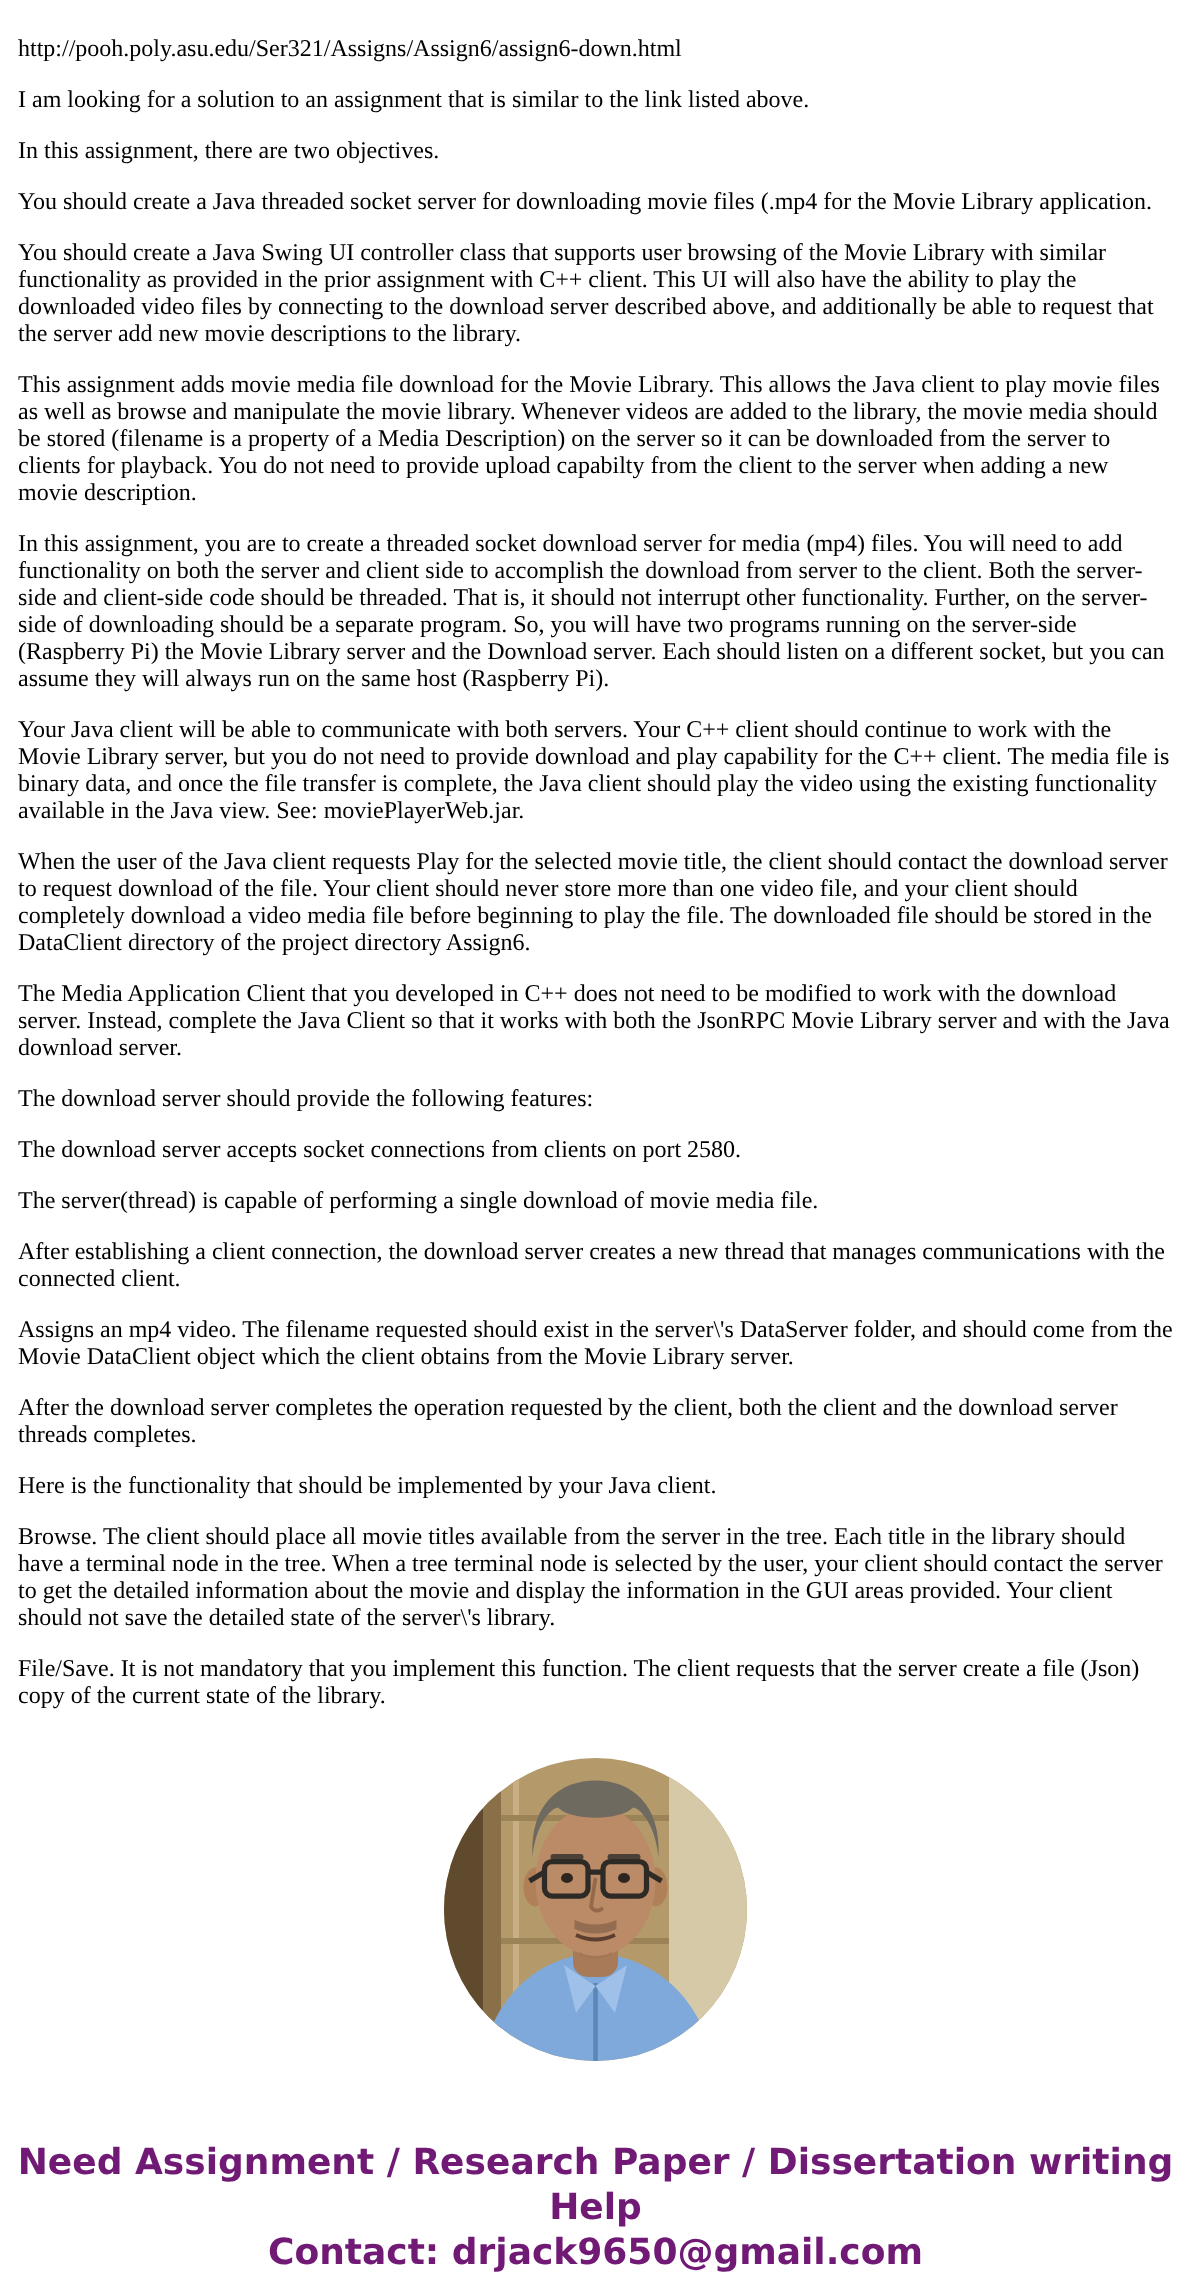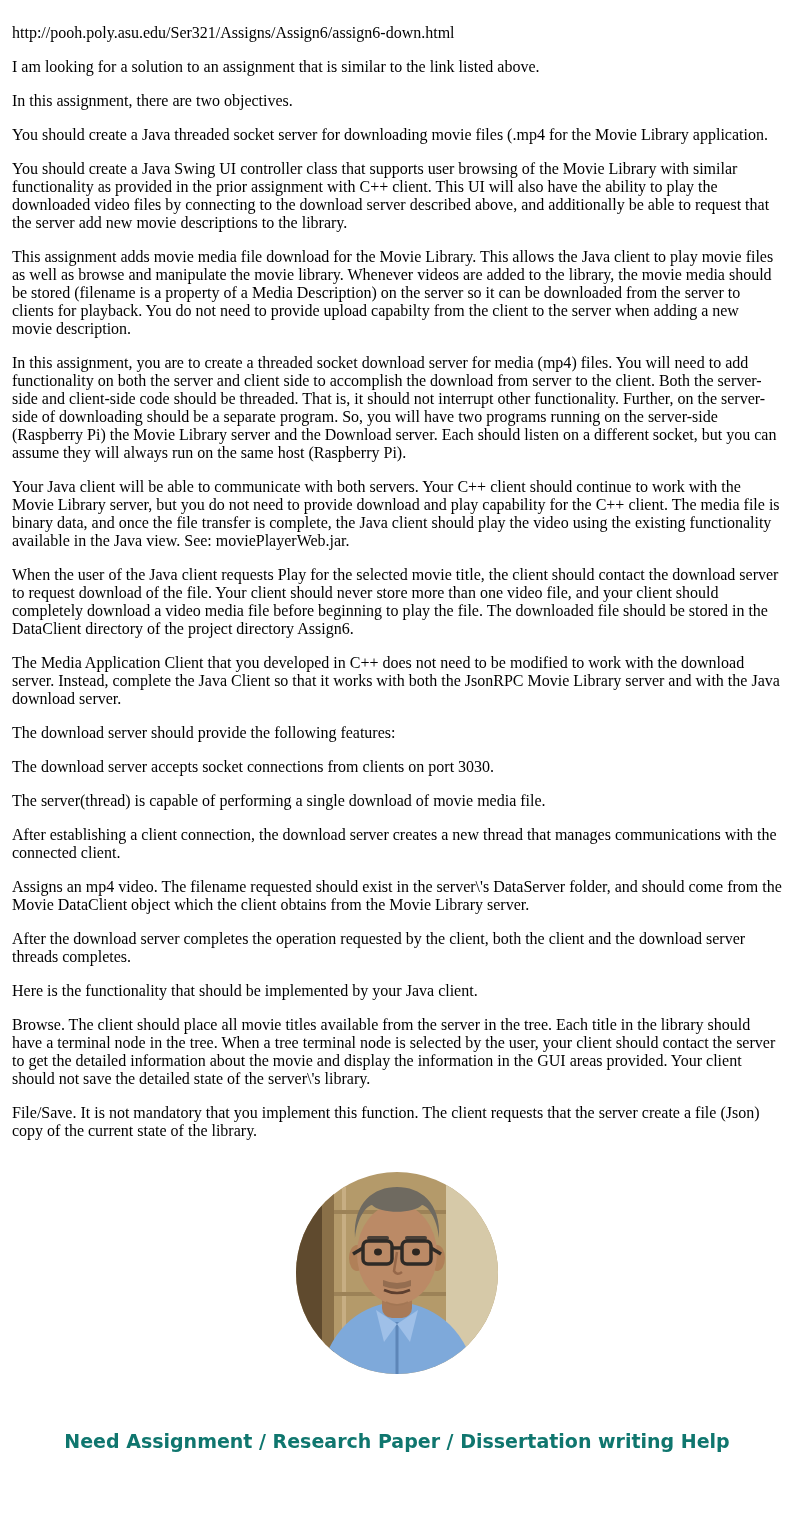--- a/index.html
+++ b/index.html
@@ -23,43 +23,43 @@
   .photo-wrap svg {
     display: inline-block;
     vertical-align: top;
   }
   .footer {
     margin-top: 52px;
     margin-bottom: 24px;
     text-align: center;
     font-family: "DejaVu Sans", sans-serif;
     font-weight: bold;
-    font-size: 19px;
+    font-size: 24px;
     line-height: 30px;
-    color: #0f766e;
+    color: #701a75;
   }
 </style>
 </head>
 <body>
 
 <div>
 
   <div>
       <p class="doc-p"><span>http://pooh.poly.asu.edu/Ser321/Assigns/Assign6/assign6-down.html</span></p>
       <p class="doc-p"><span>I am looking for a solution to an assignment that is similar to the link listed above.</span></p>
       <p class="doc-p"><span>In this assignment, there are two objectives.</span></p>
       <p class="doc-p"><span>You should create a Java threaded socket server for downloading movie files (</span><b>.mp4</b><span> for the </span><b>Movie Library</b><span> application.</span></p>
       <p class="doc-p"><span>You should create a Java </span><b>Swing</b><span> UI controller class that supports user browsing of the </span><b>Movie Library</b><span> with similar functionality as provided in the prior assignment with </span><b>C++</b><span> client. This UI will also have the ability to play the downloaded video files by connecting to the download server described above, and additionally be able to request that the server add new movie descriptions to the library.</span></p>
       <p class="doc-p"><span>This assignment adds movie media file download for the </span><b>Movie Library</b><span>. This allows the Java client to play movie files as well as browse and manipulate the movie library. Whenever videos are added to the library, the movie media should be stored (filename is a property of a Media Description) on the server so it can be downloaded from the server to clients for playback. You do not need to provide upload capabilty from the client to the server when adding a new movie description.</span></p>
       <p class="doc-p"><span>In this assignment, you are to create a threaded socket download server for media (</span><b>mp4</b><span>) files. You will need to add functionality on both the server and client side to accomplish the download from server to the client. Both the server-side and client-side code should be threaded. That is, it should not interrupt other functionality. Further, on the server-side of downloading should be a separate program. So, you will have two programs running on the server-side (Raspberry Pi) the </span><b>Movie Library</b><span> server and the </span><b>Download</b><span> server. Each should listen on a different socket, but you can assume they will always run on the same host (Raspberry Pi).</span></p>
       <p class="doc-p"><span>Your </span><b>Java</b><span> client will be able to communicate with both servers. Your </span><b>C++</b><span> client should continue to work with the </span><b>Movie Library</b><span> server, but you do not need to provide download and play capability for the </span><b>C++</b><span> client. The media file is binary data, and once the file transfer is complete, the </span><b>Java</b><span> client should play the video using the existing functionality available in the Java view. See: moviePlayerWeb.jar.</span></p>
       <p class="doc-p"><span>When the user of the </span><b>Java</b><span> client requests </span><b>Play</b><span> for the selected movie title, the client should contact the </span><b>download server</b><span> to request download of the file. Your client should never store more than one video file, and your client should completely download a video media file before beginning to play the file. The downloaded file should be stored in the </span><b>DataClient</b><span> directory of the project directory </span><b>Assign6</b><span>.</span></p>
       <p class="doc-p"><span>The Media Application Client that you developed in C++ does not need to be modified to work with the download server. Instead, complete the Java Client so that it works with both the JsonRPC </span><b>Movie Library</b><span> server and with the Java download server.</span></p>
       <p class="doc-p"><span>The download server should provide the following features:</span></p>
-      <p class="doc-p"><span>The download server accepts socket connections from clients on port </span><b>3030</b><span>.</span></p>
+      <p class="doc-p"><span>The download server accepts socket connections from clients on port </span><b>2580</b><span>.</span></p>
       <p class="doc-p"><span>The server(thread) is capable of performing a single download of movie media file.</span></p>
       <p class="doc-p"><span>After establishing a client connection, the download server creates a new thread that manages communications with the connected client.</span></p>
       <p class="doc-p"><span>Assigns an </span><b>mp4</b><span> video. The filename requested should exist in the server\'s </span><b>DataServer</b><span> folder, and should come from the </span><b>Movie DataClient</b><span> object which the client obtains from the </span><b>Movie Library</b><span> server.</span></p>
       <p class="doc-p"><span>After the download server completes the operation requested by the client, both the client and the download server threads completes.</span></p>
       <p class="doc-p"><span>Here is the functionality that should be implemented by your </span><b>Java</b><span> client.</span></p>
       <p class="doc-p"><b>Browse</b><span>. The client should place all movie titles available from the server in the tree. Each title in the library should have a terminal node in the tree. When a tree terminal node is selected by the user, your client should contact the server to get the detailed information about the movie and display the information in the GUI areas provided. Your client should not save the detailed state of the server\'s library.</span></p>
       <p class="doc-p"><b>File/Save</b><span>. It is not mandatory that you implement this function. The client requests that the server create a file (Json) copy of the current state of the library.</span></p>
     </div>
 
   <div class="photo-wrap">
@@ -113,15 +113,16 @@
 
         <path d="M88,118 Q101,124 114,118" stroke="#5d3f2f" stroke-width="2.5" fill="none"></path>
 
         <path d="M90,130 Q101,136 112,130" stroke="#a07552" stroke-width="1.5" fill="none" opacity="0.7"></path>
       </g>
     </svg>
   </div>
 
   <div class="footer">
     <div>Need Assignment / Research Paper / Dissertation writing Help</div>
+    <div>Contact: drjack9650@gmail.com</div>
   </div>
 
 </div>
 
 </body></html>

